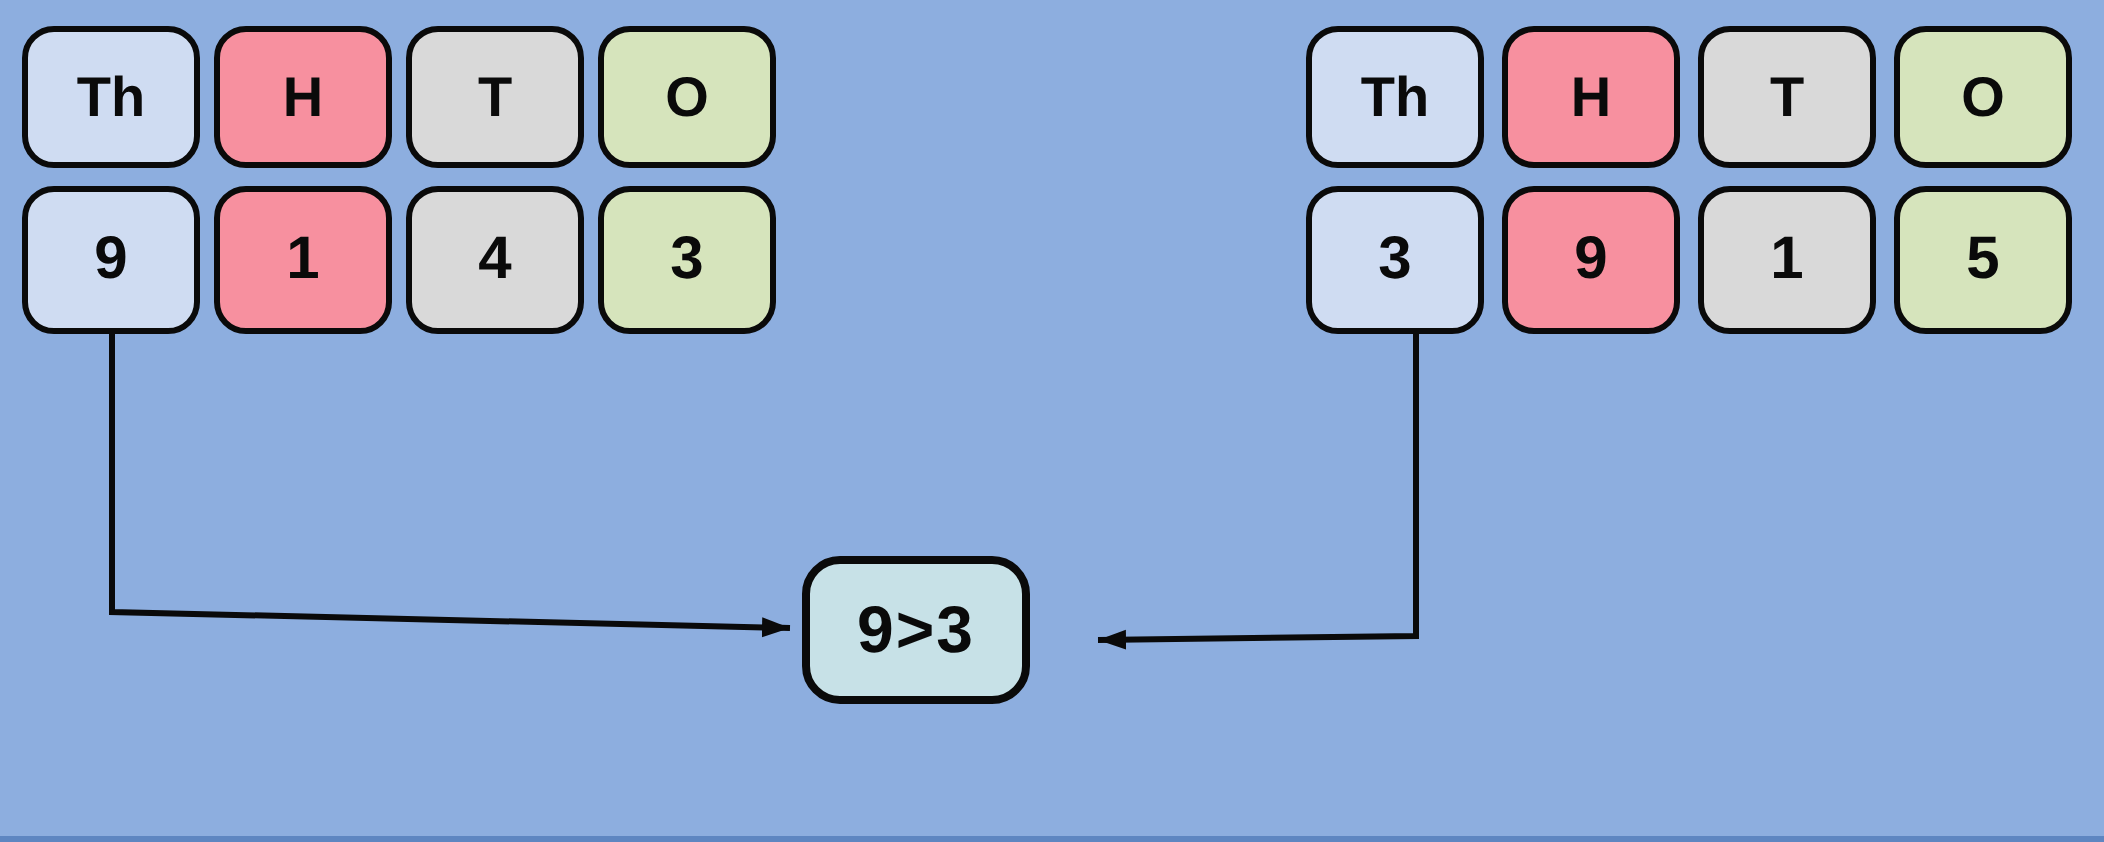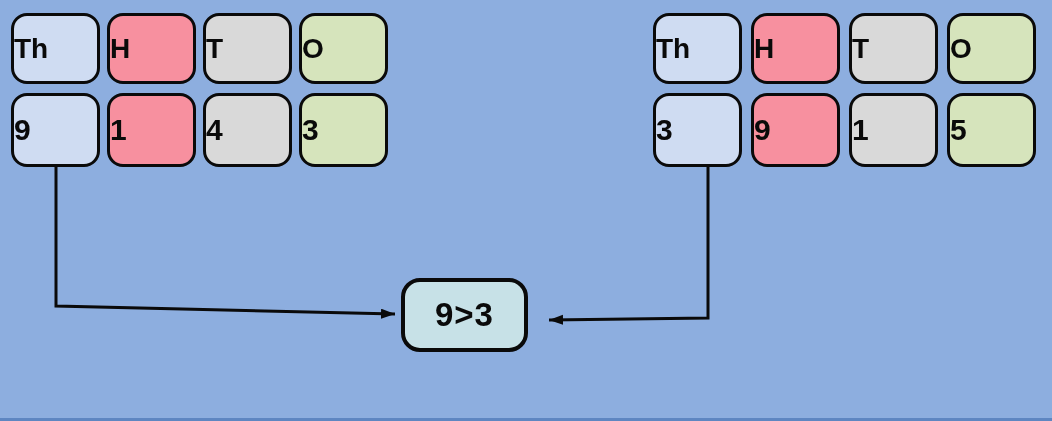--- a/index.html
+++ b/index.html
@@ -23,38 +23,39 @@
     grid-template-columns: repeat(4, 89px);
     grid-template-rows: 71px 74px;
     row-gap: 9px;
   }
   .pv-left  { left: 11px;  top: 13px; column-gap: 7px; }
   .pv-right { left: 653px; top: 13px; column-gap: 9px; }
 
   .card {
     display: flex;
     align-items: center;
+    justify-content: center;
     border: 3px solid var(--stroke, #000);
     border-radius: 16px;
     font-weight: bold;
     color: var(--stroke, #000);
     font-size: 28px;
     line-height: 1;
   }
   .card.digit { font-size: 30px; }
   .c-th { background: var(--card_th, #CFDCF2); }
   .c-h  { background: var(--card_h,  #F7909F); }
   .c-t  { background: var(--card_t,  #D9D9D9); }
   .c-o  { background: var(--card_o,  #D6E4BC); }
 
   .compare-box {
     position: absolute;
     left: 401px;
     top: 278px;
-    width: 127px;
+    width: 114px;
     height: 74px;
     background: var(--compare_fill, #C7E1E7);
     border: 4px solid var(--stroke, #000);
     border-radius: 19px;
     display: flex;
     align-items: center;
     justify-content: center;
     font-size: 33px;
     font-weight: bold;
     color: var(--stroke, #000);

